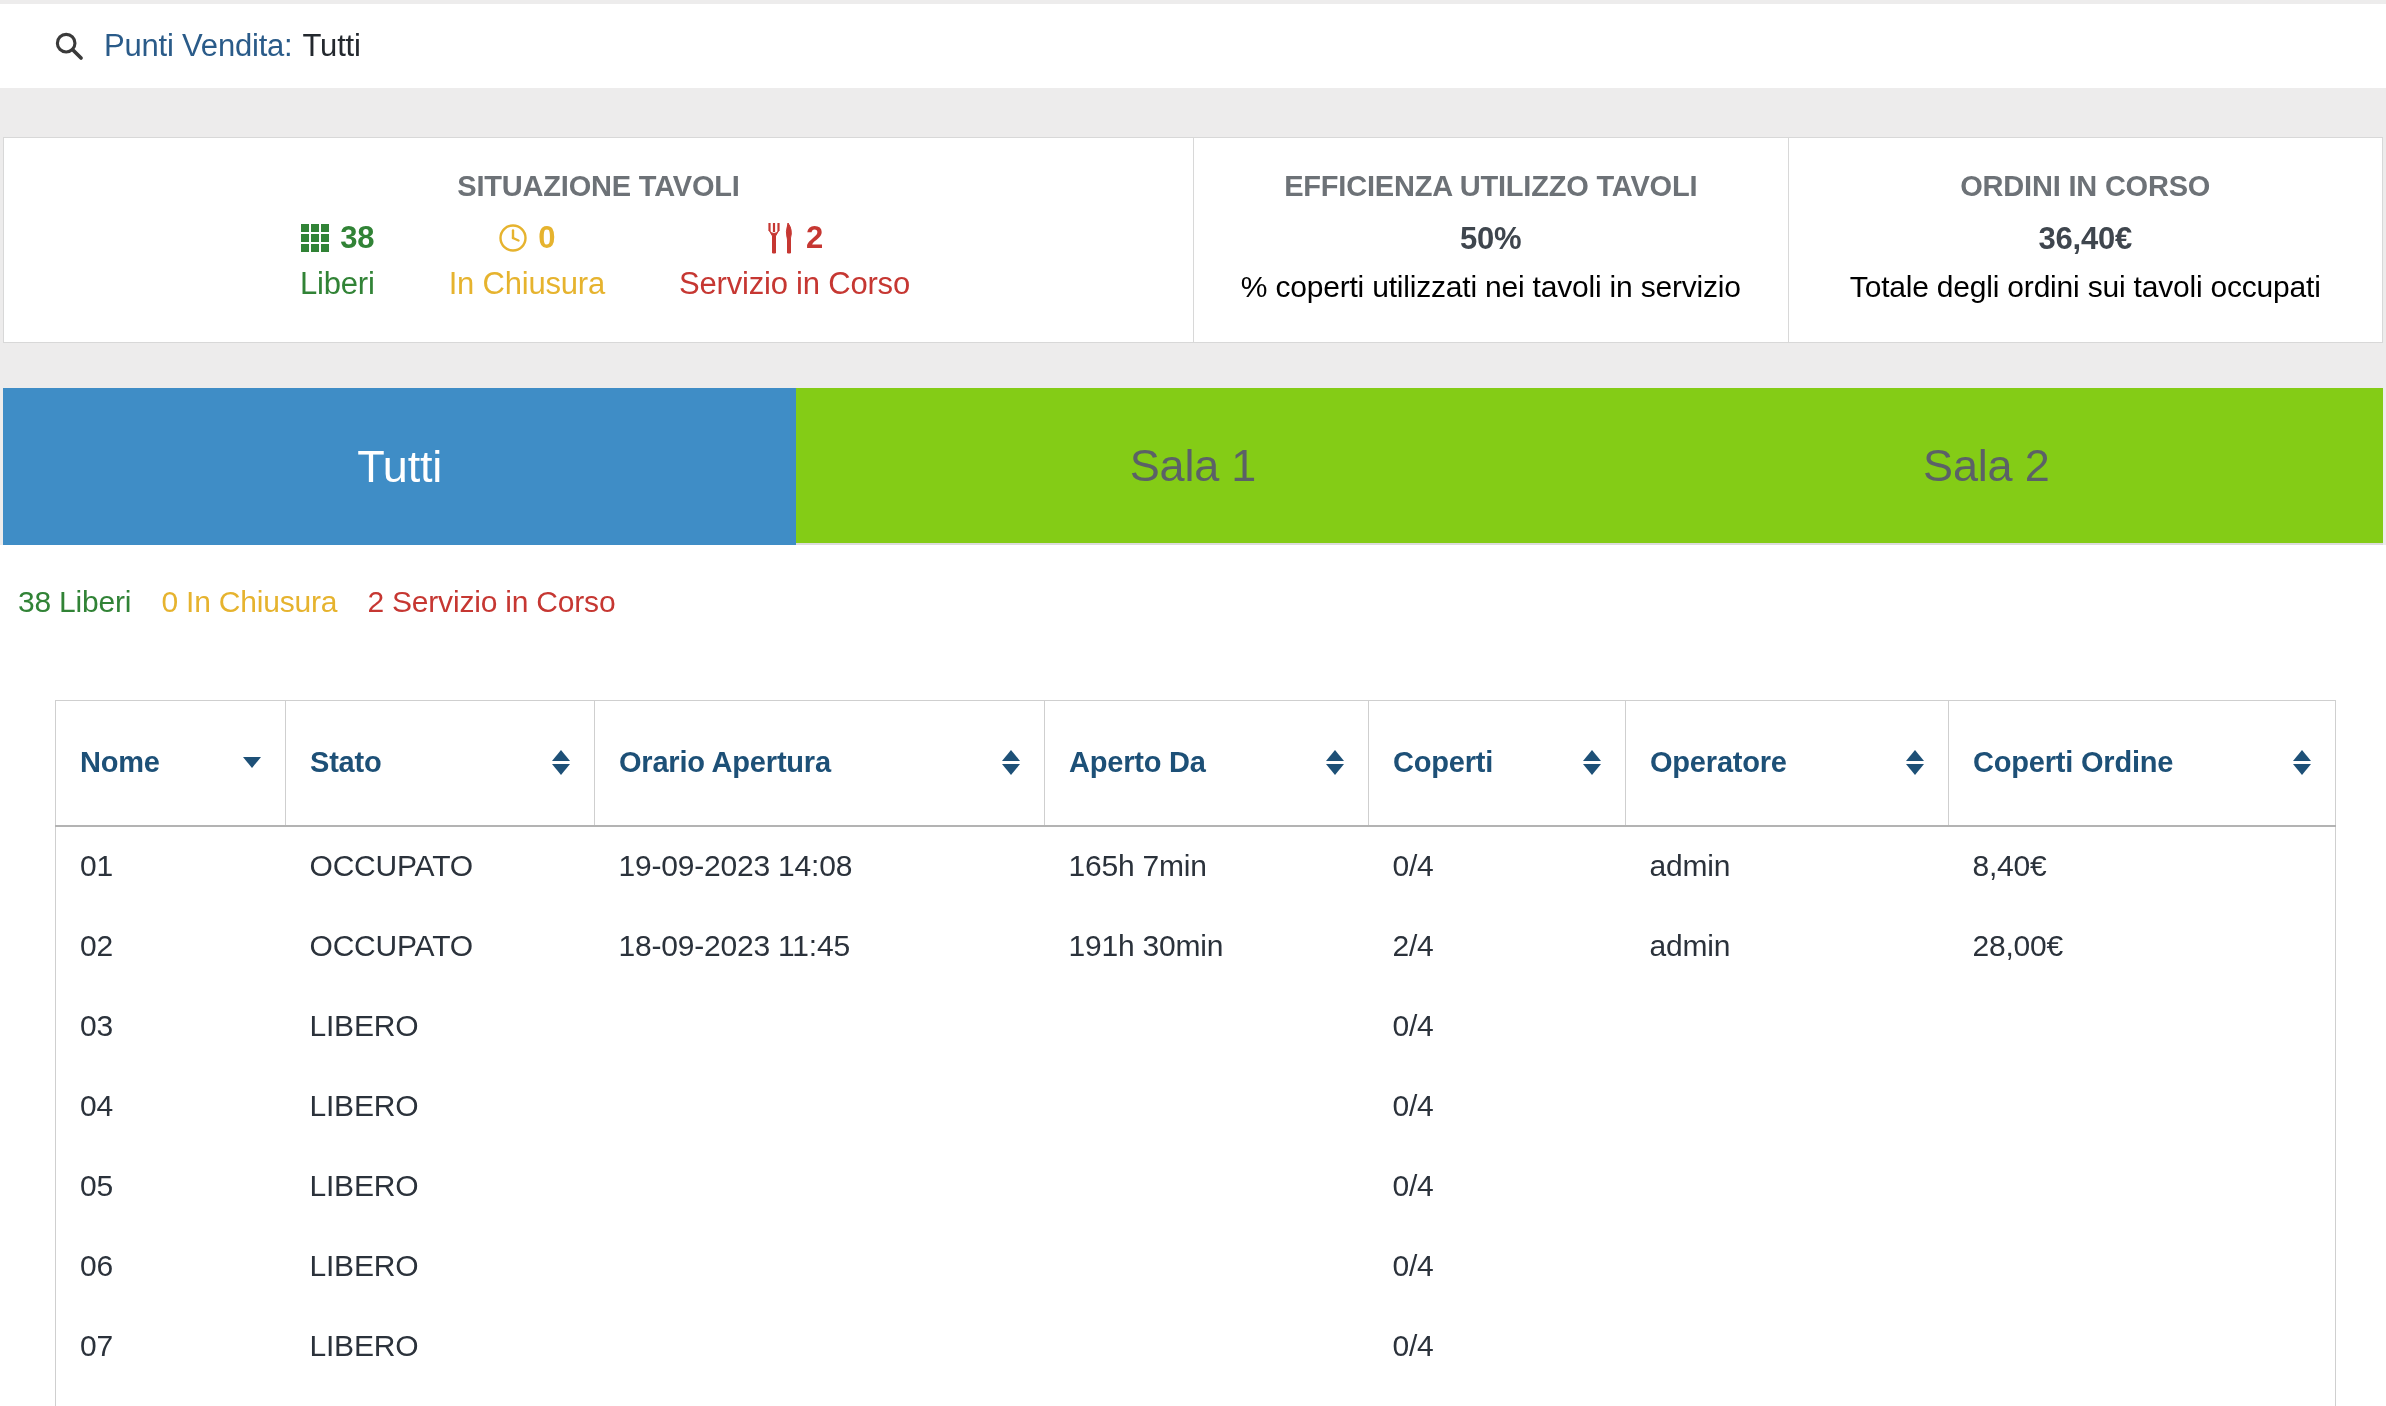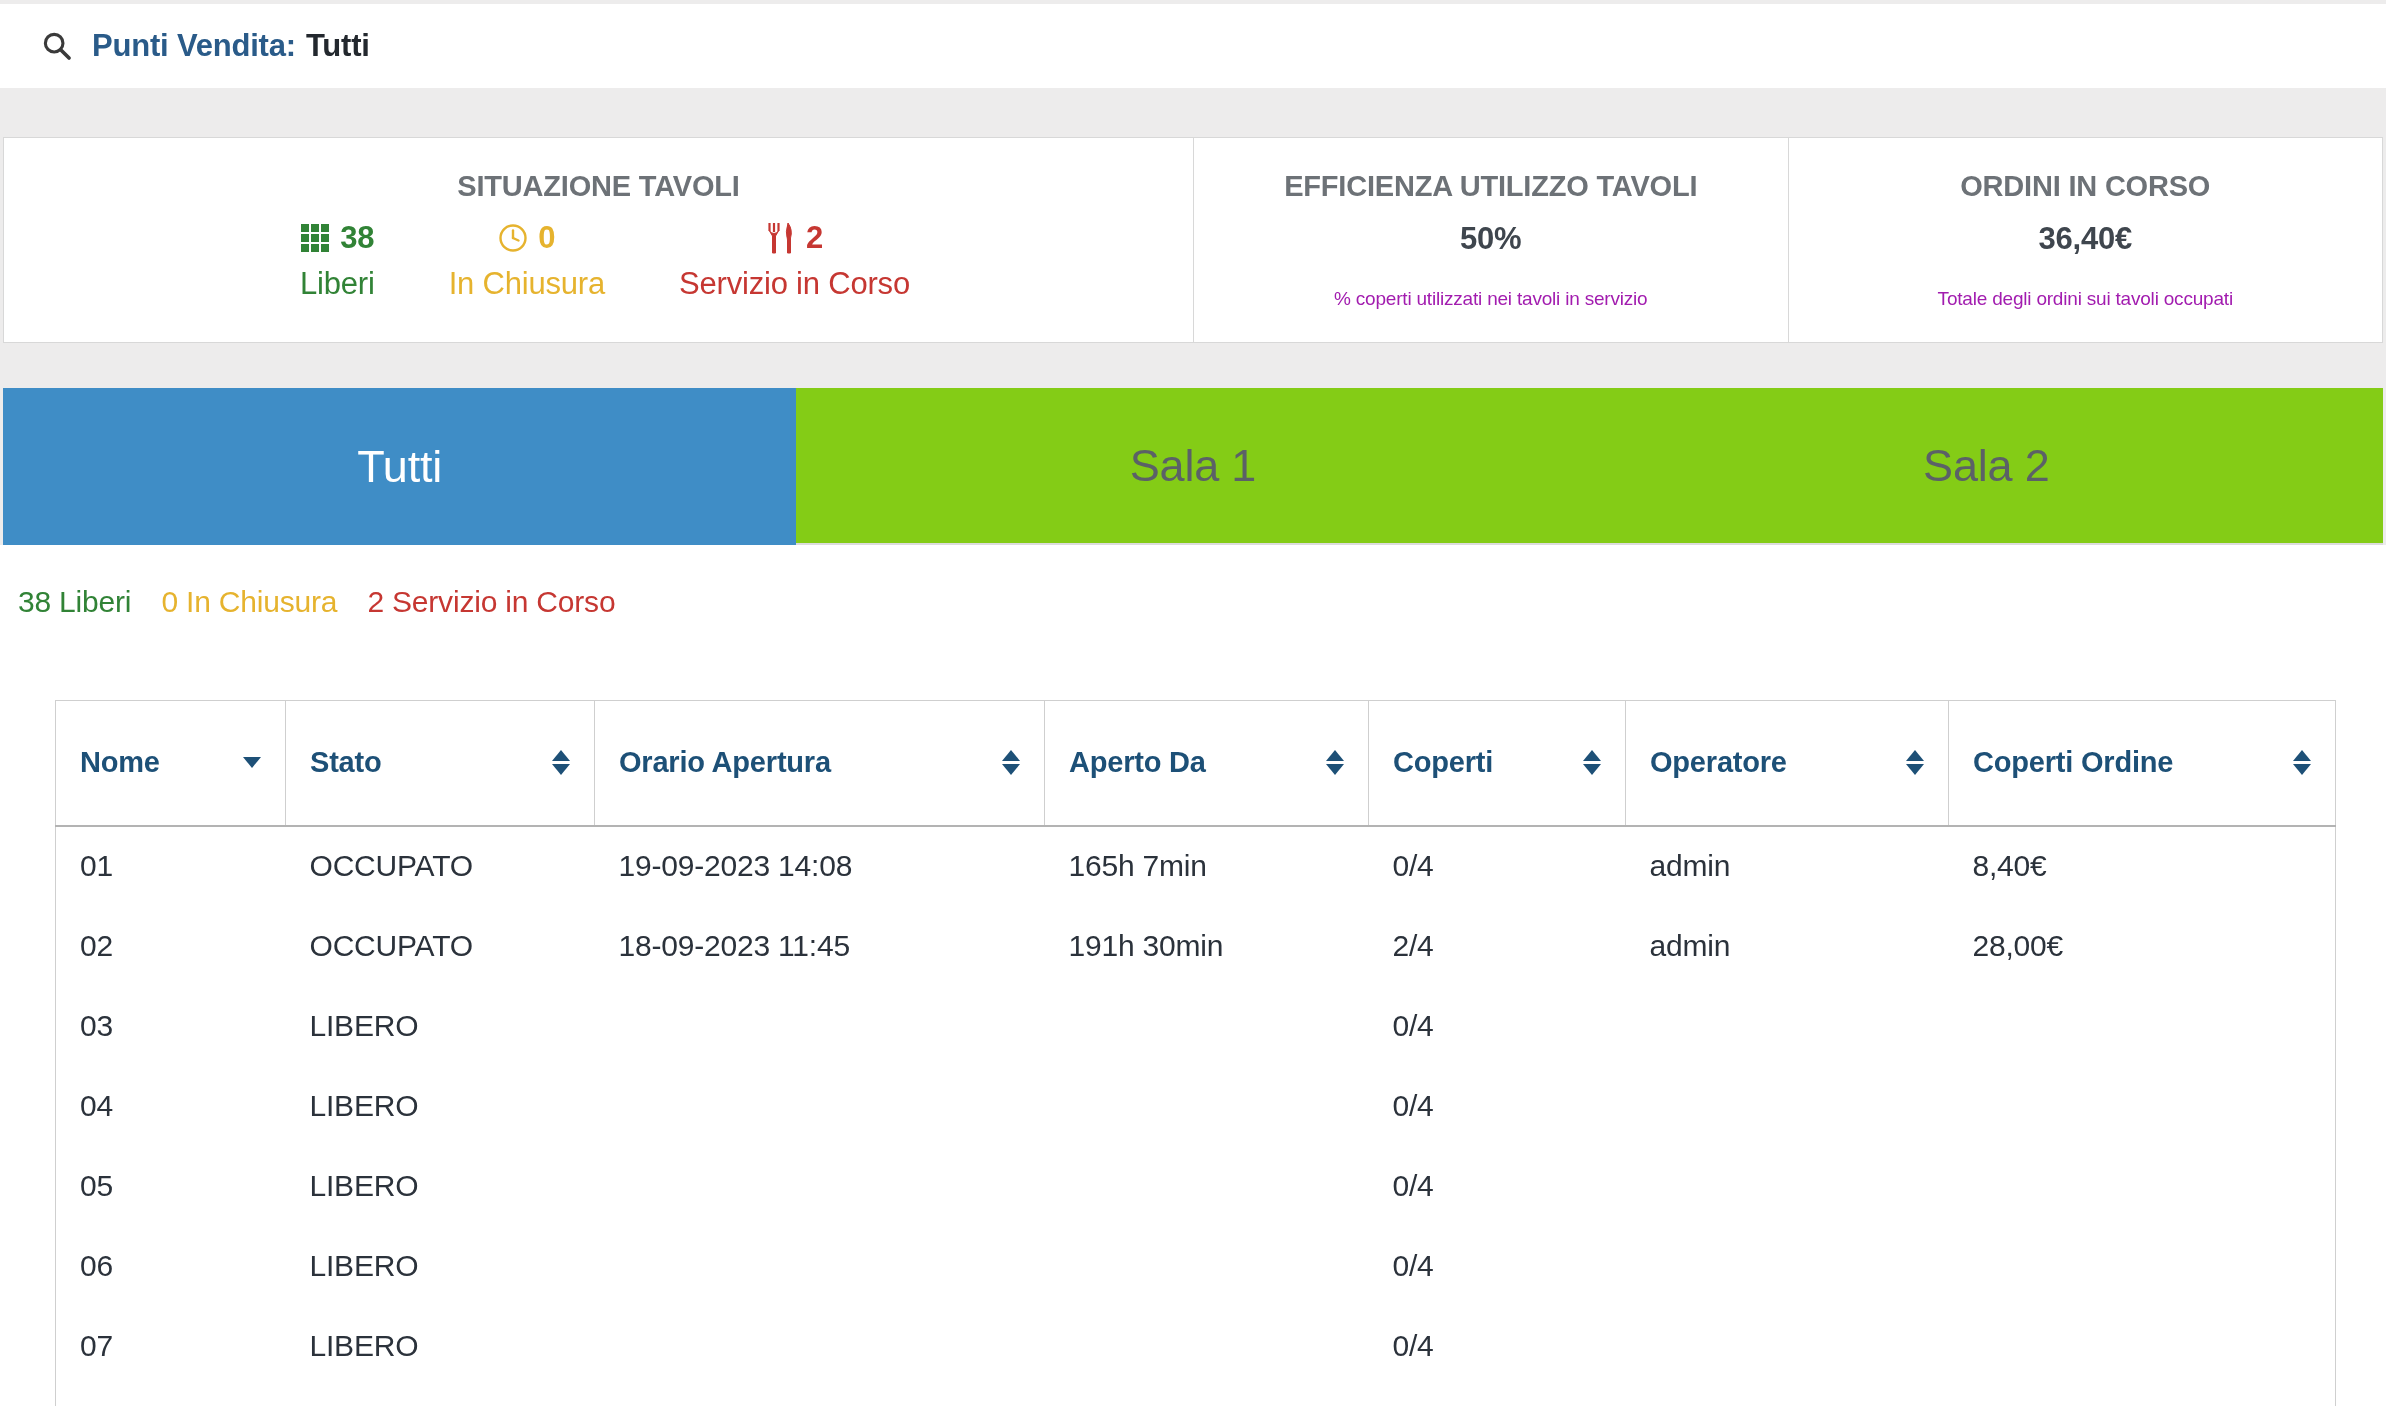--- a/index.html
+++ b/index.html
@@ -5,39 +5,39 @@
   html,body{margin:0;padding:0;}
   body{
     width:2386px;height:1406px;overflow:hidden;position:relative;
     background:#edecec;
     font-family:"Liberation Sans","DejaVu Sans",sans-serif;
     color:#2b323b;letter-spacing:-0.2px;
   }
   
   .search-bar{
     position:absolute;top:4px;left:0;right:0;height:84px;background:#ffffff;
-    display:flex;align-items:center;padding-left:40px;box-sizing:border-box;cursor:pointer;font-weight:bold;
+    display:flex;align-items:center;padding-left:52px;box-sizing:border-box;cursor:pointer;
   }
   .search-bar .mag{width:34px;height:34px;margin-right:18px;flex:0 0 auto;}
   .search-label{color:#2a5b89;font-size:31px;}
   .search-value{color:#23282e;font-size:31px;margin-left:10px;}
   
   .summary{
     position:absolute;top:137px;left:3px;right:3px;height:206px;background:#fff;
     border:1px solid #d8d8d8;box-sizing:border-box;display:flex;
   }
   .sum-sec{box-sizing:border-box;display:flex;flex-direction:column;align-items:center;
     padding-top:30px;}
   .sum-sec + .sum-sec{border-left:1px solid #d8d8d8;}
   .sec-situazione{flex:0 0 50%;}
   .sec-efficienza{flex:0 0 25%;}
   .sec-ordini{flex:1 1 auto;}
   .sum-title{color:#6d7277;font-size:29px;font-weight:700;line-height:36px;}
   .sum-value{color:#3f464e;font-size:31px;font-weight:700;line-height:38px;margin-top:16px;}
-  .sum-sub{color:#a21caf;font-size:19px;line-height:34px;margin-top:24px;}
+  .sum-sub{color:#000000;font-size:30px;line-height:34px;margin-top:12px;}
   .stats-row{display:flex;gap:74px;margin-top:14px;align-items:flex-start;}
   .stat{display:flex;flex-direction:column;align-items:center;}
   .stat-top{display:flex;align-items:center;gap:10px;font-size:31px;font-weight:700;line-height:40px;}
   .stat-label{font-size:31px;line-height:44px;margin-top:4px;}
   .stat-green{color:#318336;margin-left:13px;}
   .stat-amber{color:#e6b32e;}
   .stat-red{color:#c63732;}
   .stat svg{display:block;}
   
   .tabbar{

